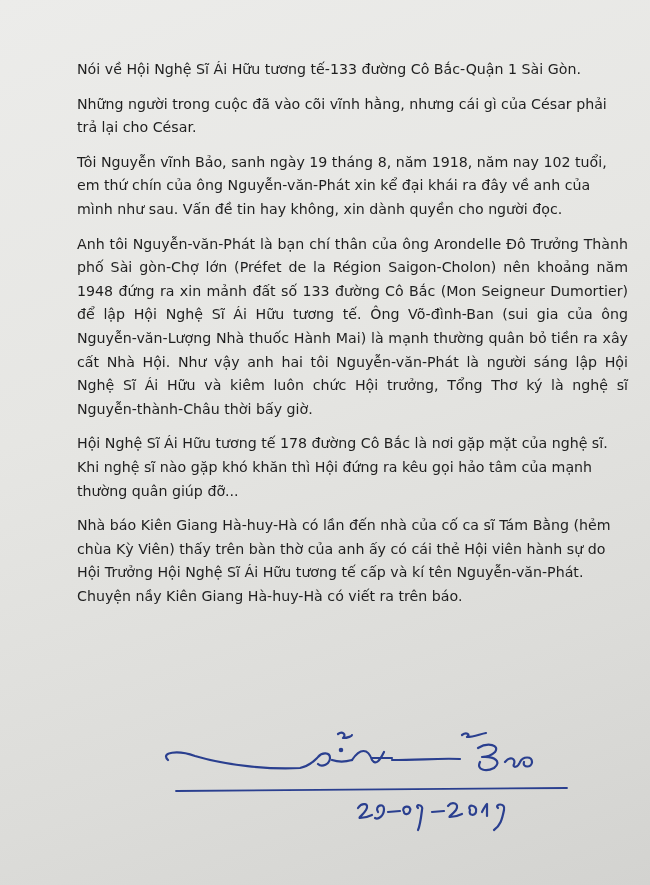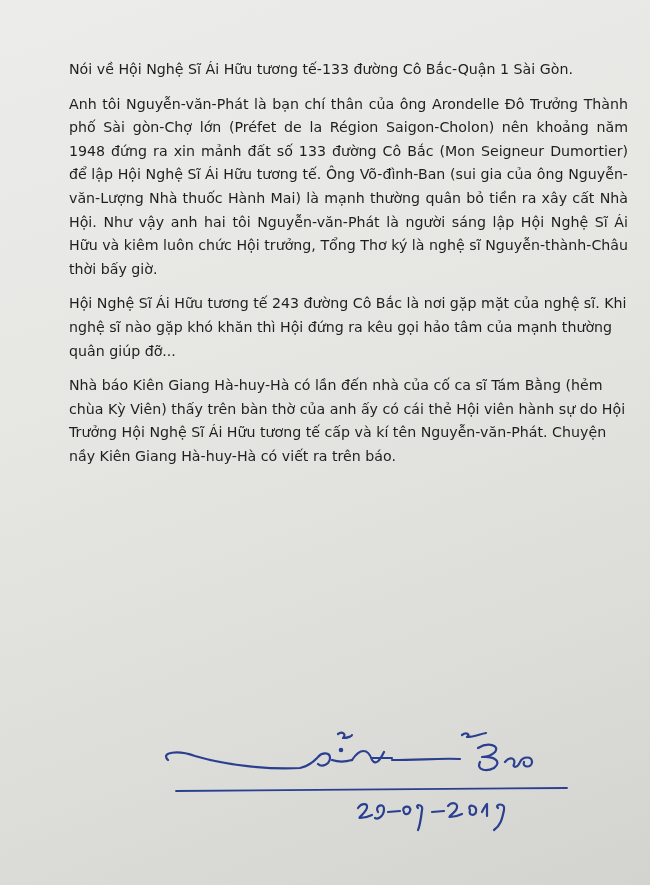--- a/index.html
+++ b/index.html
@@ -7,32 +7,34 @@
       width: 650px; height: 885px; overflow: hidden;
       background: linear-gradient(160deg, #ececea 0%, #e6e6e3 40%, #dcdcd9 75%, #d3d3d0 100%);
       position: relative;
       font-family: "DejaVu Sans", sans-serif;
       color: #1f1f1f;
     }
     .page {
       position: absolute; left: 68px; top: 58px; width: 560px;
       font-size: 14.2px; line-height: 23.6px;
     }
-    .para { margin: 0 0 11px 1px; }
+    .para { margin: 0 0 11px 9px; }
     .para.justify { text-align: justify; }
     .signature-block { position: absolute; left: 0; top: 0; width: 650px; height: 885px; pointer-events: none; }
     .signature-block svg { position: absolute; left: 0; top: 0; }
   </style>
 </head>
 <body>
 
 <div class="page">
   <p class="para">Nói về Hội Nghệ Sĩ Ái Hữu tương tế-133 đường Cô Bắc-Quận 1 Sài Gòn.</p>
+  <p class="para">Những người trong cuộc đã vào cõi vĩnh hằng, nhưng cái gì của César phải trả lại cho César.</p>
+  <p class="para">Tôi Nguyễn vĩnh Bảo, sanh ngày 19 tháng 8, năm 1918, năm nay 102 tuổi, em thứ chín của ông Nguyễn-văn-Phát xin kể đại khái ra đây về anh của mình như sau. Vấn đề tin hay không, xin dành quyền cho người đọc.</p>
   <p class="para justify">Anh tôi Nguyễn-văn-Phát là bạn chí thân của ông Arondelle Đô Trưởng Thành phố Sài gòn-Chợ lớn (Préfet de la Région Saigon-Cholon) nên khoảng năm 1948 đứng ra xin mảnh đất số 133 đường Cô Bắc (Mon Seigneur Dumortier) để lập Hội Nghệ Sĩ Ái Hữu tương tế. Ông Võ-đình-Ban (sui gia của ông Nguyễn-văn-Lượng Nhà thuốc Hành Mai) là mạnh thường quân bỏ tiền ra xây cất Nhà Hội. Như vậy anh hai tôi Nguyễn-văn-Phát là người sáng lập Hội Nghệ Sĩ Ái Hữu và kiêm luôn chức Hội trưởng, Tổng Thơ ký là nghệ sĩ Nguyễn-thành-Châu thời bấy giờ.</p>
-  <p class="para">Hội Nghệ Sĩ Ái Hữu tương tế 243 đường Cô Bắc là nơi gặp mặt của nghệ sĩ. Khi nghệ sĩ nào gặp khó khăn thì Hội đứng ra kêu gọi hảo tâm của mạnh thường quân giúp đỡ...</p>
+  <p class="para">Hội Nghệ Sĩ Ái Hữu tương tế 178 đường Cô Bắc là nơi gặp mặt của nghệ sĩ. Khi nghệ sĩ nào gặp khó khăn thì Hội đứng ra kêu gọi hảo tâm của mạnh thường quân giúp đỡ...</p>
   <p class="para">Nhà báo Kiên Giang Hà-huy-Hà có lần đến nhà của cố ca sĩ Tám Bằng (hẻm chùa Kỳ Viên) thấy trên bàn thờ của anh ấy có cái thẻ Hội viên hành sự do Hội Trưởng Hội Nghệ Sĩ Ái Hữu tương tế cấp và kí tên Nguyễn-văn-Phát. Chuyện nầy Kiên Giang Hà-huy-Hà có viết ra  trên báo.</p>
 </div>
 
 <div class="signature-block">
   <svg width="650" height="885" viewBox="0 0 650 885">
     <g fill="none" stroke="#2a3f8f" stroke-width="2.2" stroke-linecap="round" stroke-linejoin="round">
 
       <path d="M168 760 C160 752, 178 750, 195 756 C225 765, 270 770, 300 768 C310 766, 315 760, 318 757 C322 752, 330 752, 330 758 C330 764, 322 768, 318 764"></path>
       <path d="M332 760 C338 762, 345 762, 352 760"></path>
       <circle cx="341" cy="750" r="1.2" fill="#2a3f8f"></circle>

